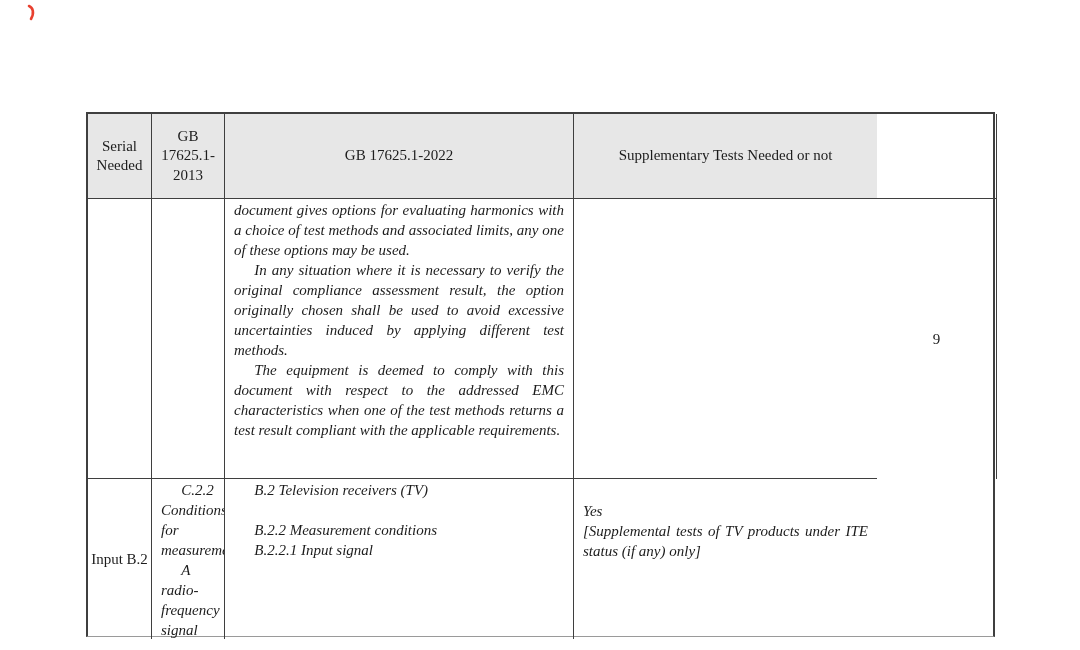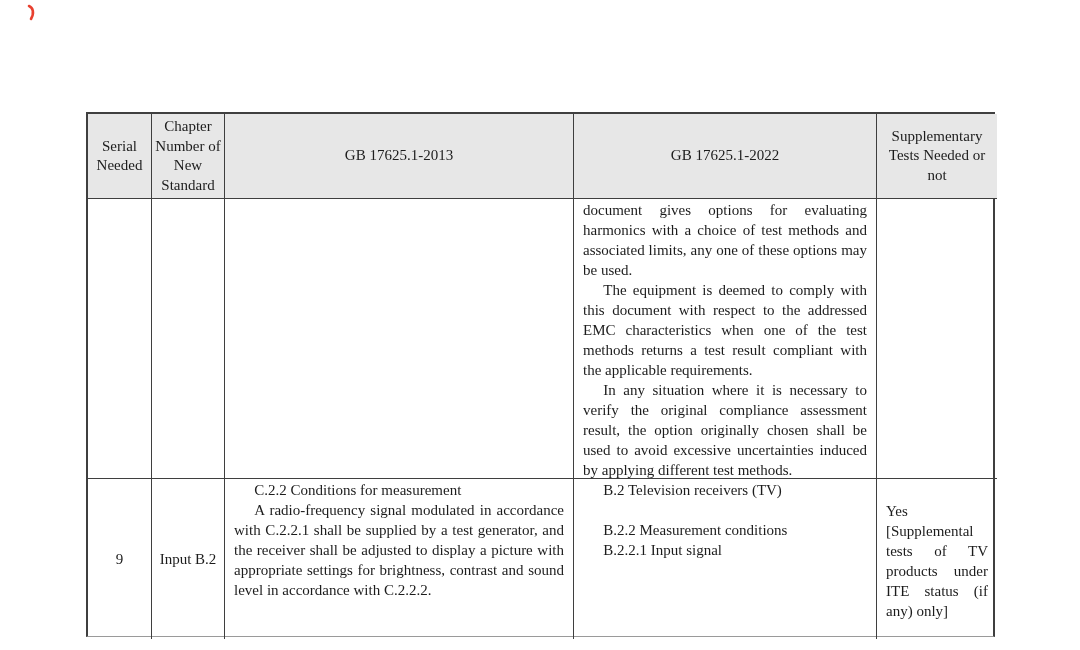--- a/index.html
+++ b/index.html
@@ -53,46 +53,45 @@
   }
   .text-cell{
     padding:1px 9px 0 9px;
     text-align:justify;
     text-align-last:left;
     hyphens:none;
   }
   .supp-cell{
     padding-top:22px;
   }
-  .text-cell p{margin:0;}
+  .text-cell p{margin:0;font-style:italic;}
   p.indent{text-indent:1.35em;}
   p.gap-after{margin-bottom:20px;}
 </style>
 </head>
 <body>
 
 <svg class="red-mark" viewBox="0 0 12 18">
   <path d="M3,2 C7,3.5 8.5,9 5,15" fill="none" stroke="#e8402f" stroke-width="2.6" stroke-linecap="round"></path>
 </svg>
 
 <div class="doc-table">
 
   <div class="cell hcell">Serial Needed</div>
-  <div class="cell hcell">Chapter Number of New Standard</div>
   <div class="cell hcell">GB 17625.1-2013</div>
   <div class="cell hcell">GB 17625.1-2022</div>
   <div class="cell hcell last-col">Supplementary Tests Needed or not</div>
 
   <div class="cell center-cell"></div>
   <div class="cell center-cell"></div>
   <div class="cell text-cell"></div>
   <div class="cell text-cell">
     <p>document gives options for evaluating harmonics with a choice of test methods and associated limits, any one of these options may be used.</p>
+    <p class="indent">In any situation where it is necessary to verify the original compliance assessment result, the option originally chosen shall be used to avoid excessive uncertainties induced by applying different test methods.</p>
     <p class="indent">The equipment is deemed to comply with this document with respect to the addressed EMC characteristics when one of the test methods returns a test result compliant with the applicable requirements.</p>
-    <p class="indent">In any situation where it is necessary to verify the original compliance assessment result, the option originally chosen shall be used to avoid excessive uncertainties induced by applying different test methods.</p>
   </div>
   <div class="cell text-cell last-col"></div>
 
   <div class="cell center-cell last-row">9</div>
   <div class="cell center-cell last-row">Input B.2</div>
   <div class="cell text-cell last-row">
     <p class="indent">C.2.2 Conditions for measurement</p>
     <p class="indent">A radio-frequency signal modulated in accordance with C.2.2.1 shall be supplied by a test generator, and the receiver shall be adjusted to display a picture with appropriate settings for brightness, contrast and sound level in accordance with C.2.2.2.</p>
   </div>
   <div class="cell text-cell last-row">

